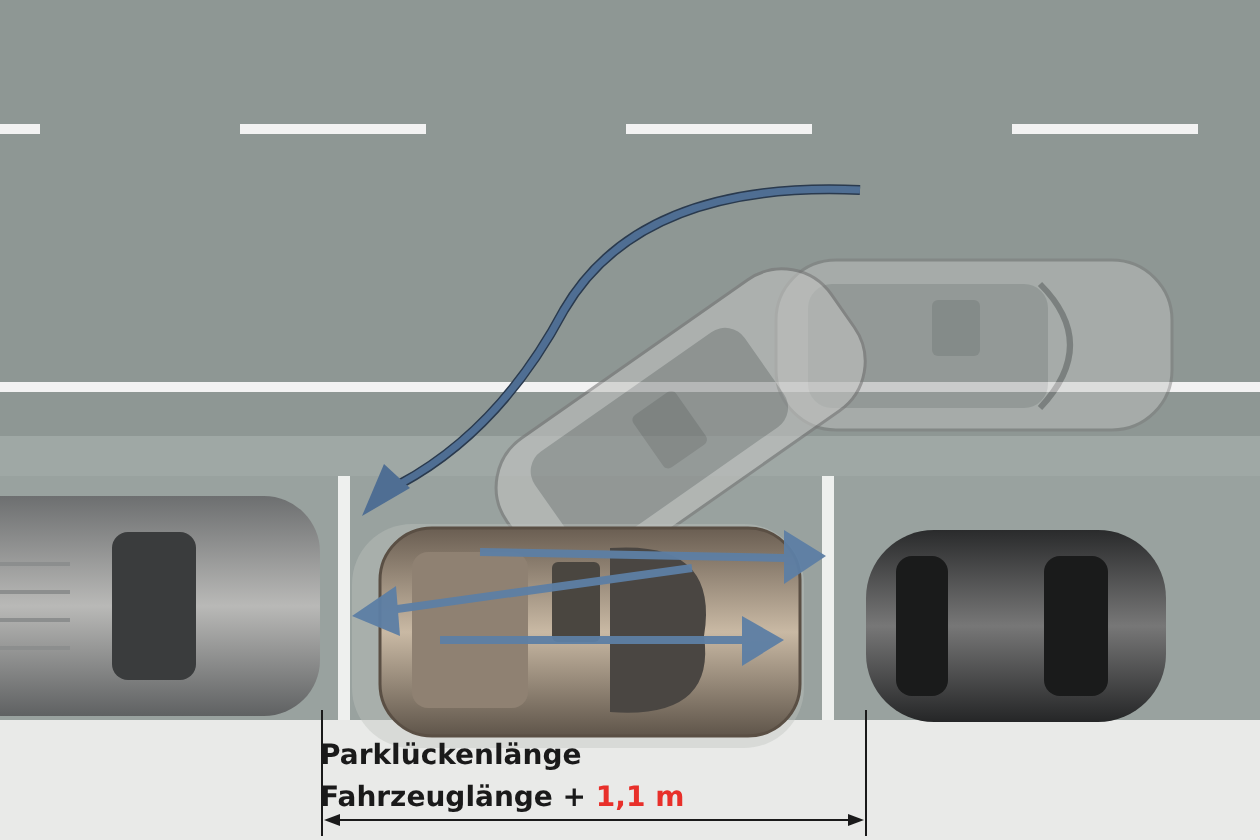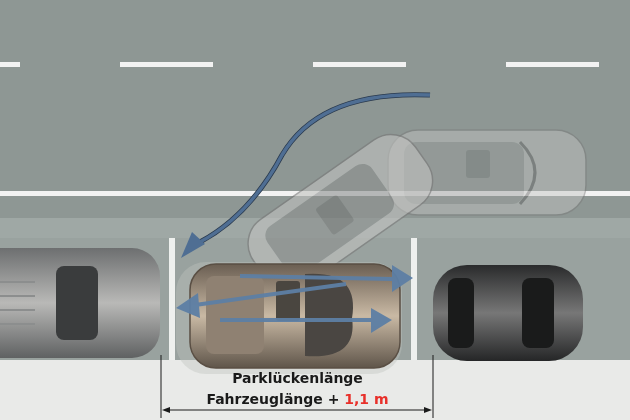--- a/index.html
+++ b/index.html
@@ -1,18 +1,18 @@
 <!DOCTYPE html>
 <html><head>
 <meta charset="utf-8">
 <style>
   html,body{margin:0;padding:0;}
   body{width:630px;height:420px;overflow:hidden;position:relative;background:#e9eae8;font-family:"DejaVu Sans",sans-serif;}
   .scene{position:absolute;left:0;top:0;width:630px;height:420px;}
-  .caption{position:absolute;left:160px;width:275px;text-align:center;font-weight:bold;font-size:14px;color:#1a1a1a;}
+  .caption{position:absolute;left:160px;width:275px;font-weight:bold;font-size:14px;color:#1a1a1a;}
   .cap1{top:370px;}
   .cap2{top:391px;}
   .red{color:#e8302a;}
 </style>
 </head>
 <body>
 
 <svg class="scene" width="630" height="420" viewBox="0 0 630 420">
   <defs>
     <linearGradient id="carBody" x1="0" y1="0" x2="0" y2="1">

